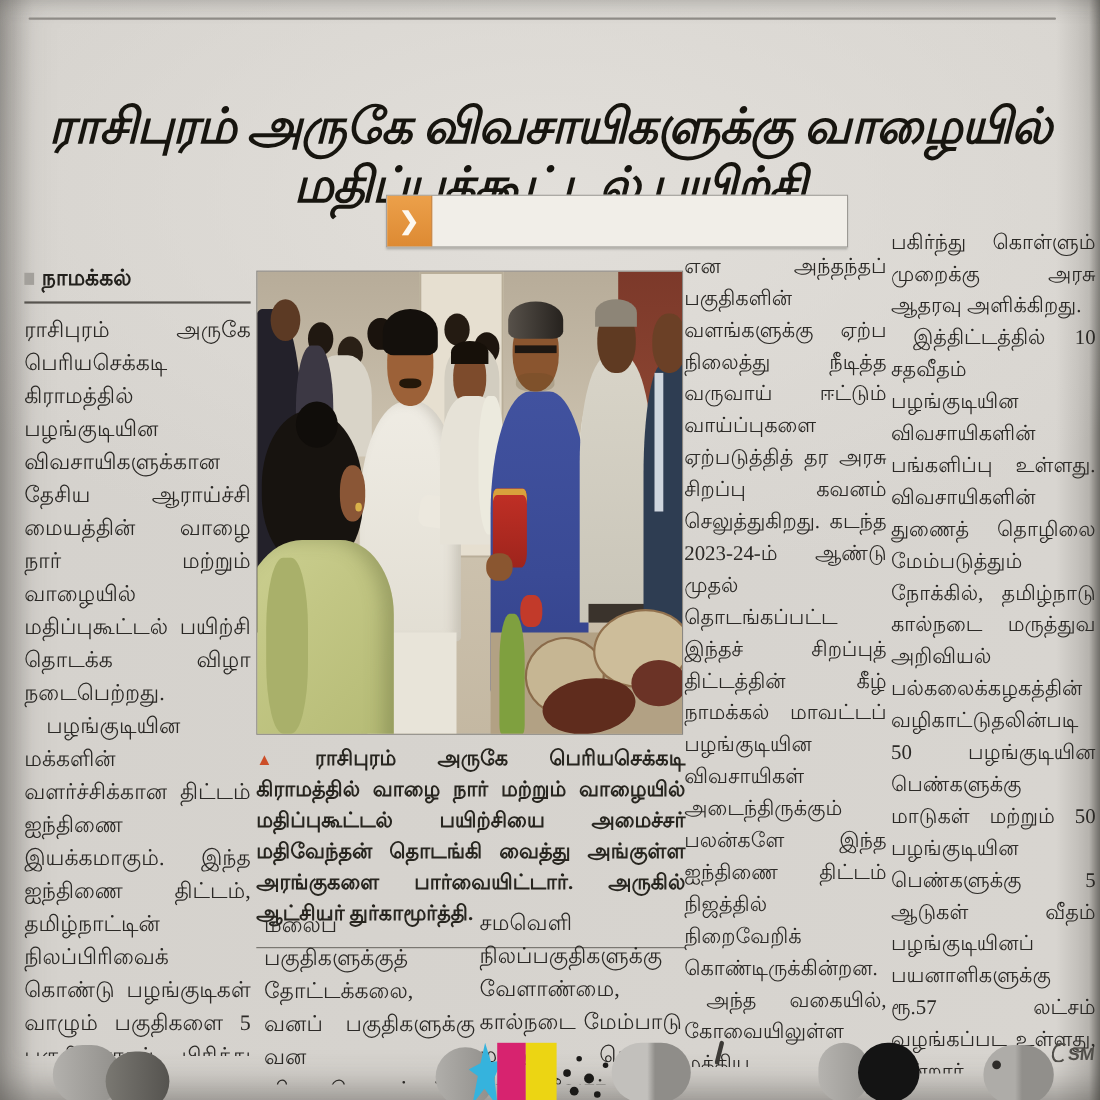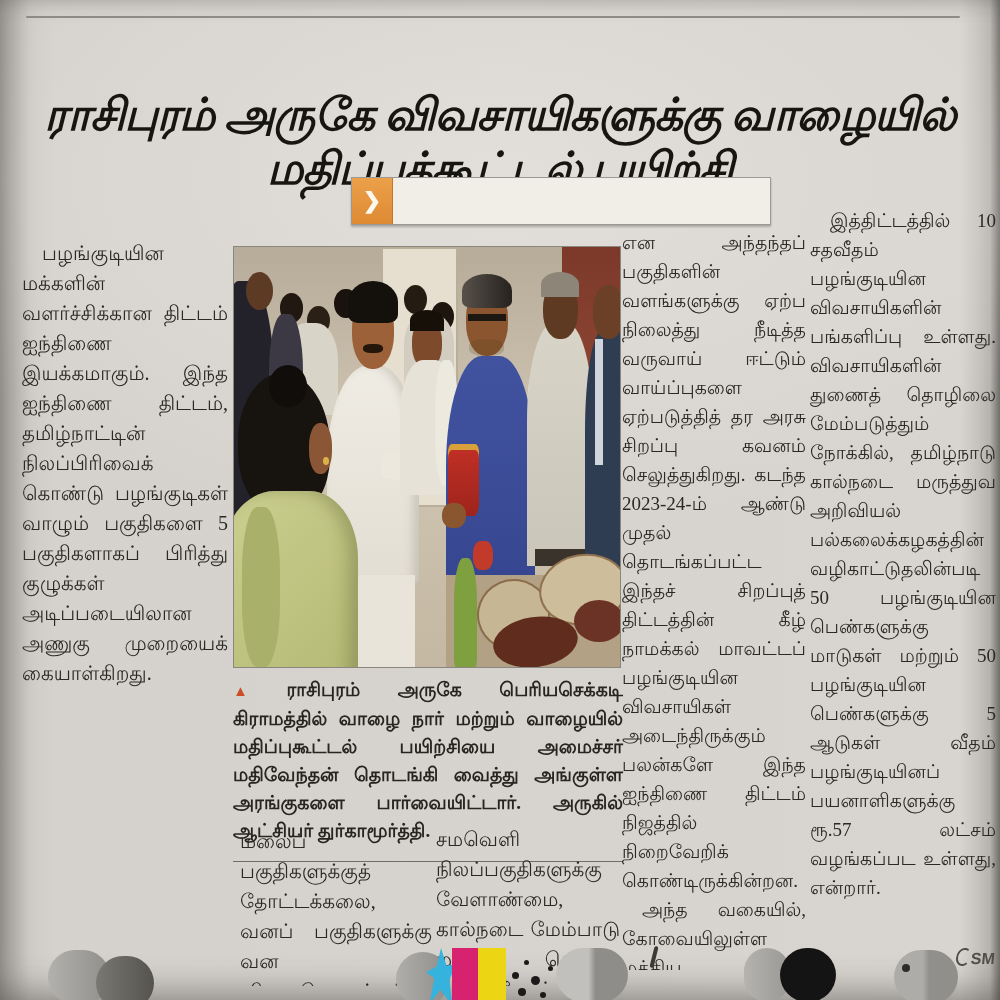--- a/index.html
+++ b/index.html
@@ -54,20 +54,24 @@
 
   <div class="top-rule"></div>
 
   <h1 class="headline">ராசிபுரம் அருகே விவசாயிகளுக்கு வாழையில் மதிப்புக்கூட்டல் பயிற்சி</h1>
 
   <div class="subhead">
     <div class="arrow-box">❯</div>
   </div>
 
   <div class="col b1" style="left:22px;top:238px;width:206px;height:722px;overflow:hidden;">
+    <div class="dateline">
+      <span class="sq"></span><span>நாமக்கல்</span>
+    </div>
+    <p>ராசிபுரம் அருகே பெரியசெக்கடி கிராமத்தில் பழங்குடியின விவசாயிகளுக்கான தேசிய ஆராய்ச்சி மையத்தின் வாழை நார் மற்றும் வாழையில் மதிப்புகூட்டல் பயிற்சி தொடக்க விழா நடைபெற்றது.</p>
     <p class="indent">பழங்குடியின மக்களின் வளர்ச்சிக்கான திட்டம் ஐந்திணை இயக்கமாகும். இந்த ஐந்திணை திட்டம், தமிழ்நாட்டின் நிலப்பிரிவைக் கொண்டு பழங்குடிகள் வாழும் பகுதிகளை 5 பகுதிகளாகப் பிரித்து குழுக்கள் அடிப்படையிலான அணுகு முறையைக் கையாள்கிறது.</p>
   </div>
 
   <div class="photo">
 
     <div class="ph" style="left:38%;top:0;width:20%;height:62%;background:#e6dfd0;box-shadow:inset 0 0 0 2px #b9ae99;"></div>
 
     <div class="ph" style="left:85%;top:0;width:16%;height:38%;background:linear-gradient(180deg,#7c392a,#8f4733);border-radius:0 0 0 18px;"></div>
 
     <div class="ph" style="left:12%;top:11%;width:6%;height:7%;background:#201811;border-radius:50%;"></div>
@@ -144,20 +148,21 @@
   <div class="col b1" style="left:436px;top:824px;width:184px;height:162px;overflow:hidden;">
     <p>சமவெளி நிலப்பகுதிகளுக்கு வேளாண்மை, கால்நடை மேம்பாடு மற்றும் தொழில் முனைவோர் திறன் பயிற்சி</p>
   </div>
 
   <div class="col b2" style="left:622px;top:228px;width:184px;height:742px;overflow:hidden;">
     <p>என அந்தந்தப் பகுதிகளின் வளங்களுக்கு ஏற்ப நிலைத்து நீடித்த வருவாய் ஈட்டும் வாய்ப்புகளை ஏற்படுத்தித் தர அரசு சிறப்பு கவனம் செலுத்துகிறது. கடந்த 2023-24-ம் ஆண்டு முதல் தொடங்கப்பட்ட இந்தச் சிறப்புத் திட்டத்தின் கீழ் நாமக்கல் மாவட்டப் பழங்குடியின விவசாயிகள் அடைந்திருக்கும் பலன்களே இந்த ஐந்திணை திட்டம் நிஜத்தில் நிறைவேறிக் கொண்டிருக்கின்றன.</p>
     <p class="indent">அந்த வகையில், கோவையிலுள்ள மத்திய வேளாண்மைப் பொறியியல் நிறுவனத்துடன் இணைந்து இங்கே ரூ.1.10 கோடி செலவில் நவீன வேளாண் இயந்திரப் பிரிவு உருவாக்கப்பட்டுள்ளது. இதன்மூலம் விவசாயிகள் சங்கங்களாக இணைந்து, தேவையான வேளாண் உபகரணங்களைப்</p>
   </div>
 
   <div class="col b2" style="left:810px;top:206px;width:186px;height:770px;overflow:hidden;">
+    <p>பகிர்ந்து கொள்ளும் முறைக்கு அரசு ஆதரவு அளிக்கிறது.</p>
     <p class="indent">இத்திட்டத்தில் 10 சதவீதம் பழங்குடியின விவசாயிகளின் பங்களிப்பு உள்ளது. விவசாயிகளின் துணைத் தொழிலை மேம்படுத்தும் நோக்கில், தமிழ்நாடு கால்நடை மருத்துவ அறிவியல் பல்கலைக்கழகத்தின் வழிகாட்டுதலின்படி 50 பழங்குடியின பெண்களுக்கு மாடுகள் மற்றும் 50 பழங்குடியின பெண்களுக்கு 5 ஆடுகள் வீதம் பழங்குடியினப் பயனாளிகளுக்கு ரூ.57 லட்சம் வழங்கப்பட உள்ளது, என்றார்.</p>
 
   </div>
 
   <div class="pill" style="left:48px;top:950px;width:62px;background:linear-gradient(90deg,#b3b1ad,#908e8a);"></div>
   <div class="pill" style="left:96px;top:956px;width:58px;background:linear-gradient(90deg,#7a7872,#55534f);"></div>
   <div class="pill" style="left:396px;top:952px;width:54px;background:linear-gradient(90deg,#b0aeaa,#8f8d89);"></div>
   <div class="cmy" style="left:426px;width:30px;background:#35b3dd;clip-path:polygon(50% 0,68% 30%,100% 28%,78% 55%,88% 100%,48% 72%,12% 96%,28% 52%,0 42%,36% 32%);"></div>
   <div class="cmy" style="left:452px;width:26px;background:#d7236f;"></div>
   <div class="cmy" style="left:478px;width:28px;background:#ecd513;"></div>

